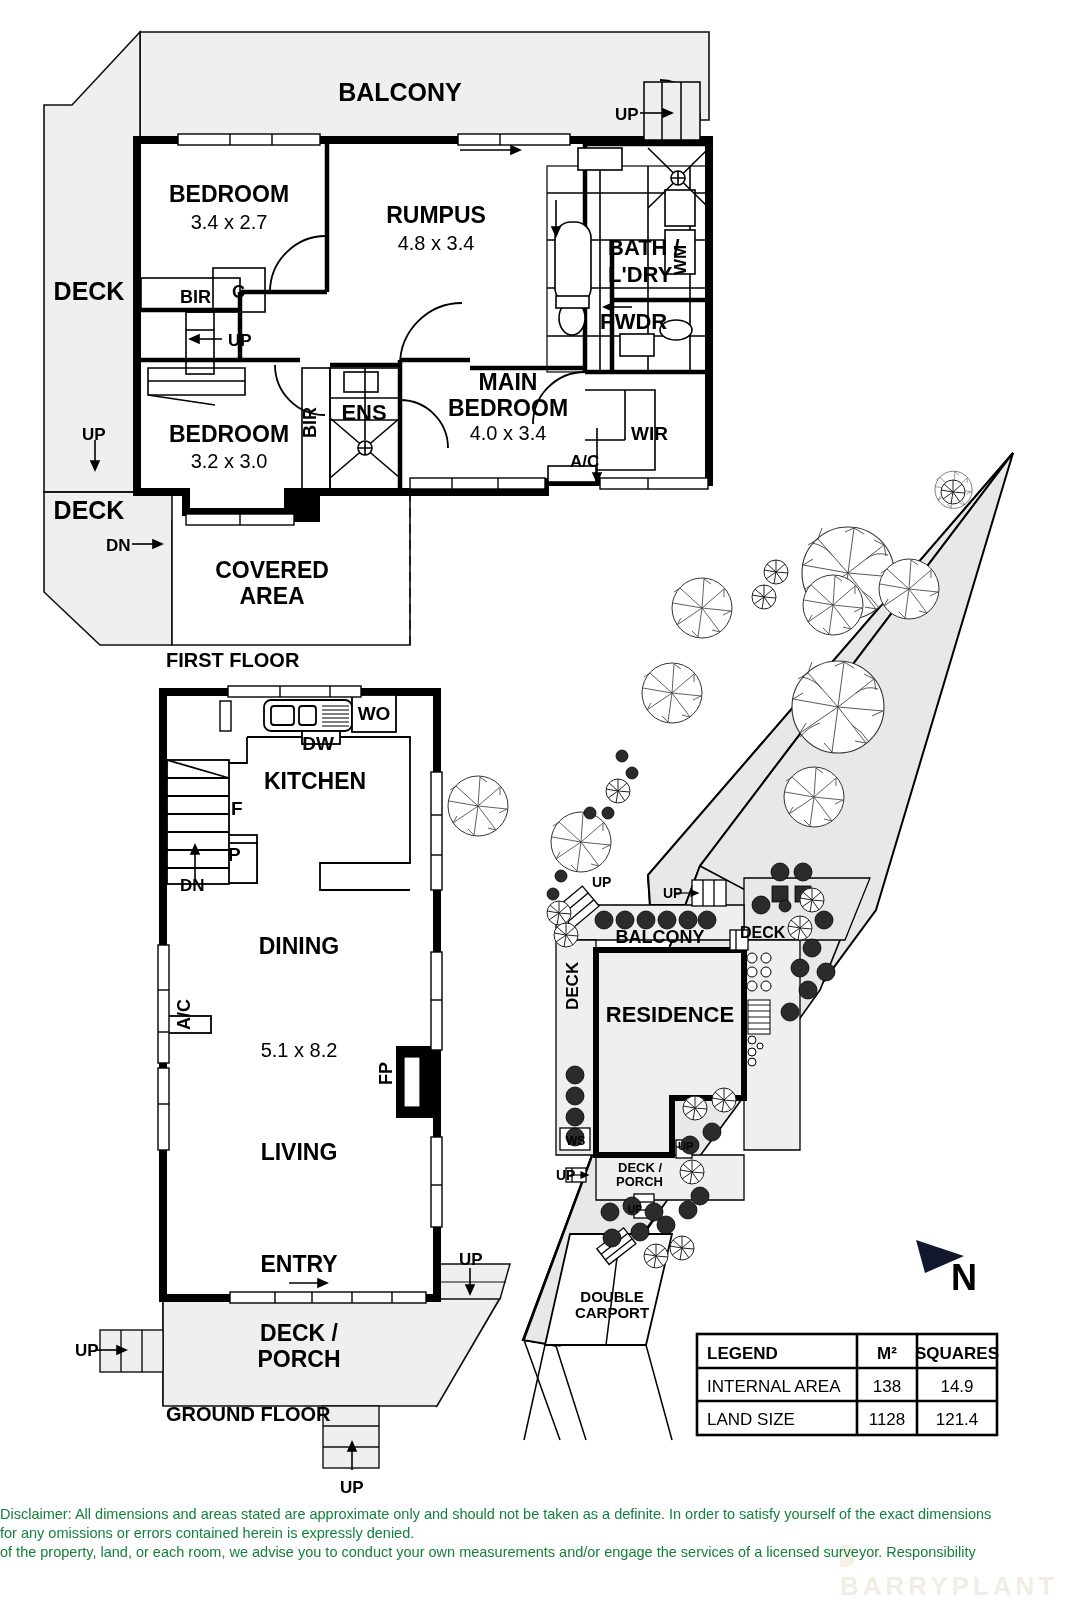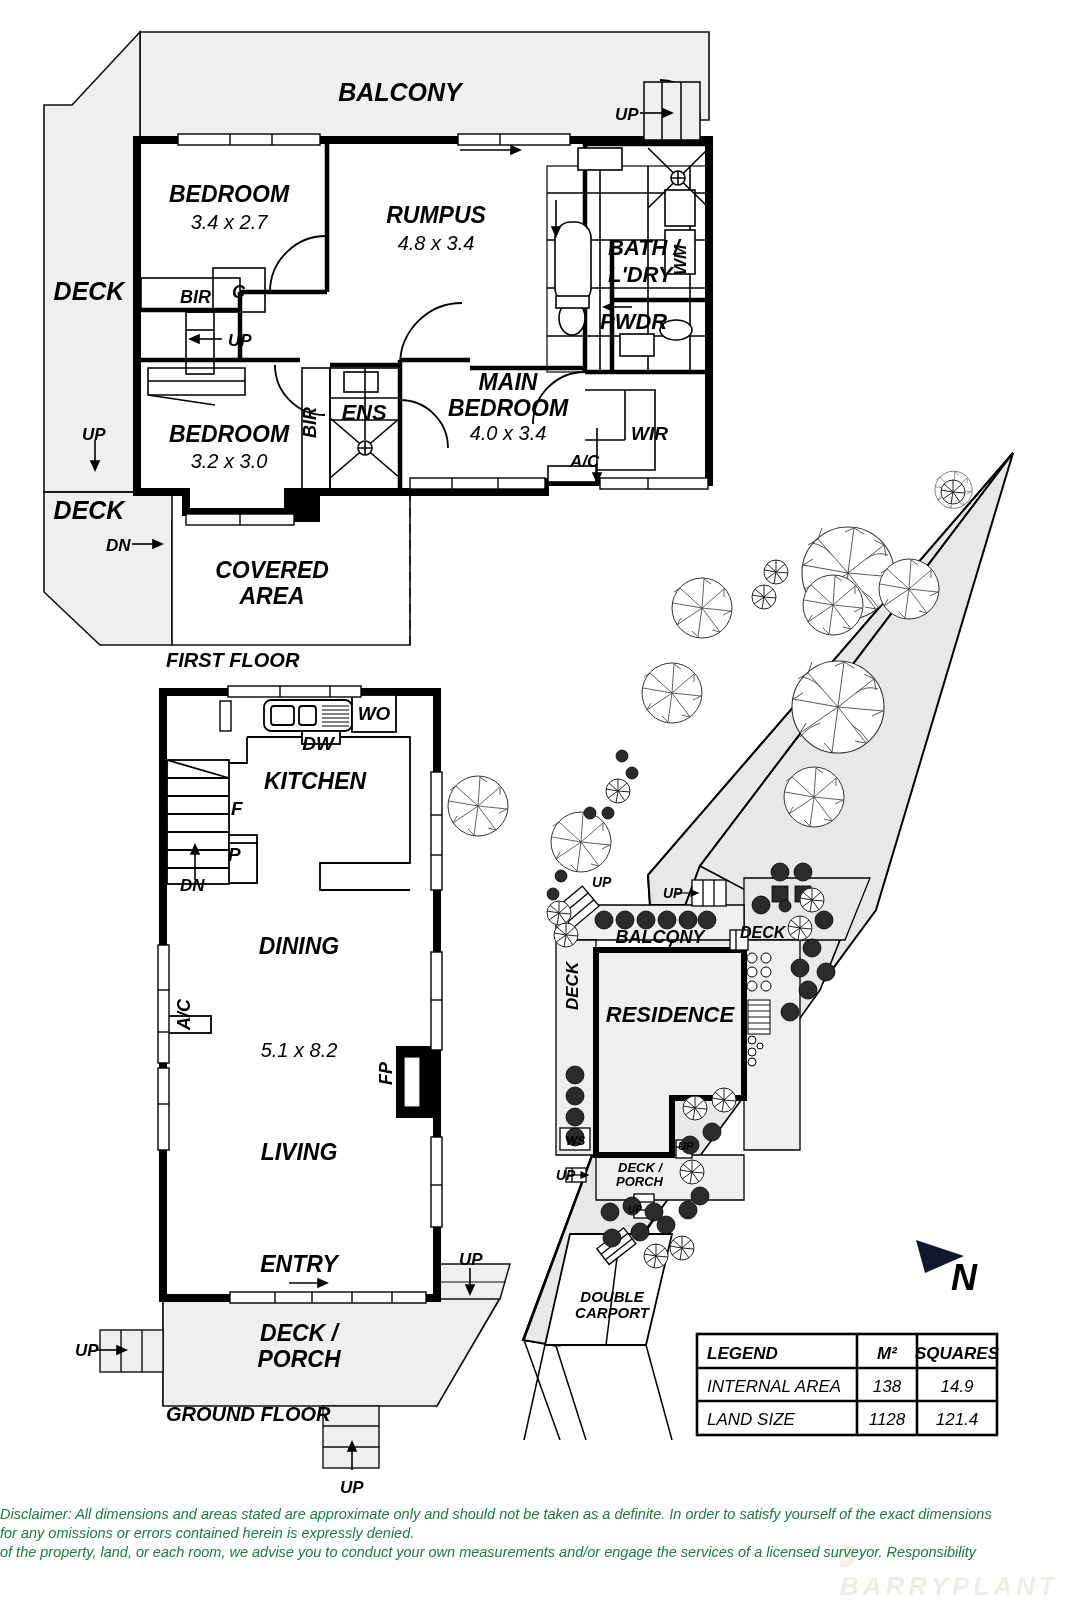--- a/index.html
+++ b/index.html
@@ -1,20 +1,20 @@
 <!DOCTYPE html>
 <html><head>
 <meta charset="utf-8">
 <style>
   html,body{margin:0;padding:0;background:#ffffff;}
   body{
     width:1067px;height:1600px;position:relative;overflow:hidden;
     font-family:"Liberation Sans", sans-serif;color:#000;
   }
-  #root{position:absolute;left:0;top:0;width:1067px;height:1600px;font-style:italic;}
+  #root{position:absolute;left:0;top:0;width:1067px;height:1600px;}
   svg.plan{position:absolute;left:0;top:0;width:1067px;height:1600px;}
   .lbl{font-family:"Liberation Sans", sans-serif;fill:#000;}
   .disc{
     position:absolute;left:0;top:1505px;width:1067px;
     text-align:left;font-size:14.5px;line-height:1.32;color:#15803d;
   }
   .wm{
     position:absolute;left:840px;top:1540px;
     font-size:26px;letter-spacing:4px;color:#f2ece6;font-weight:bold;
     font-family:"Liberation Sans", sans-serif;

